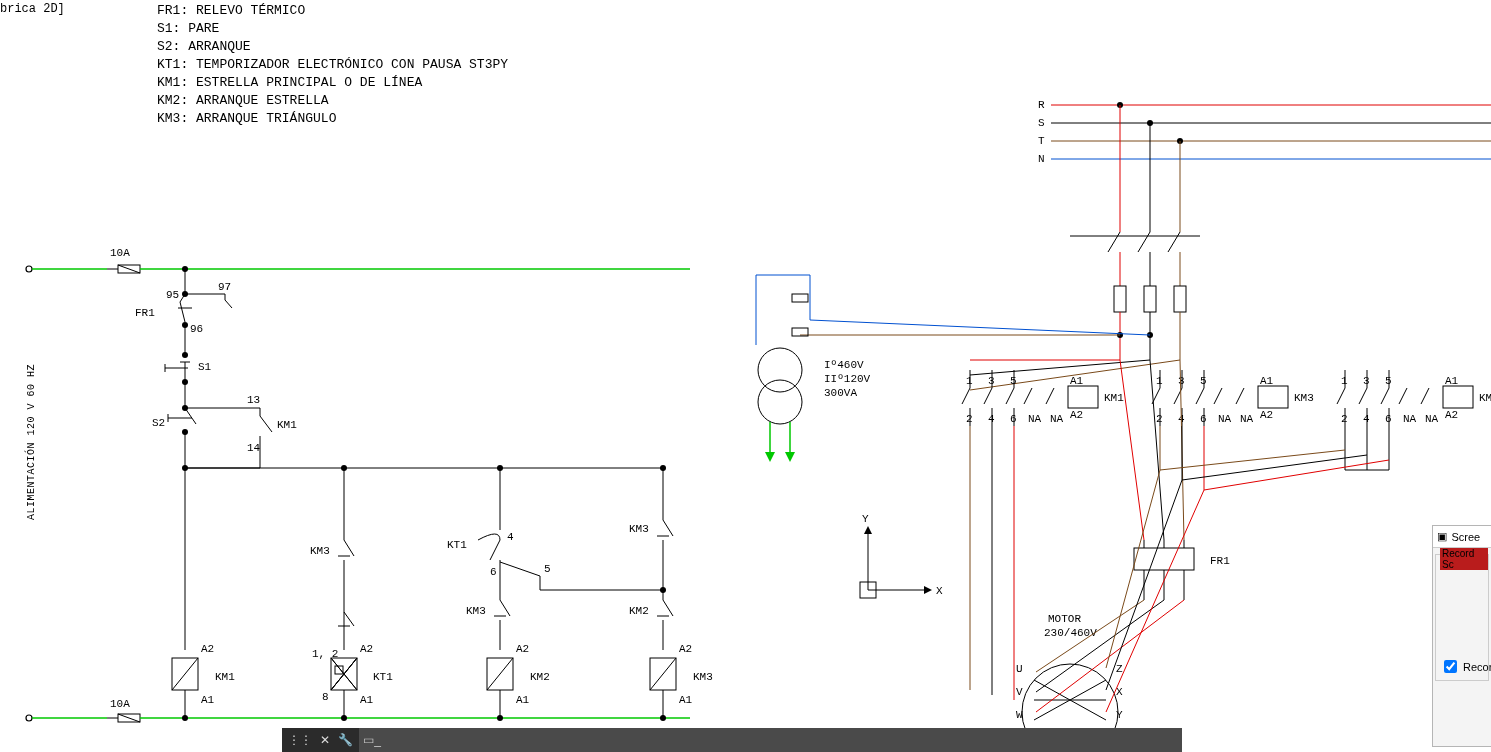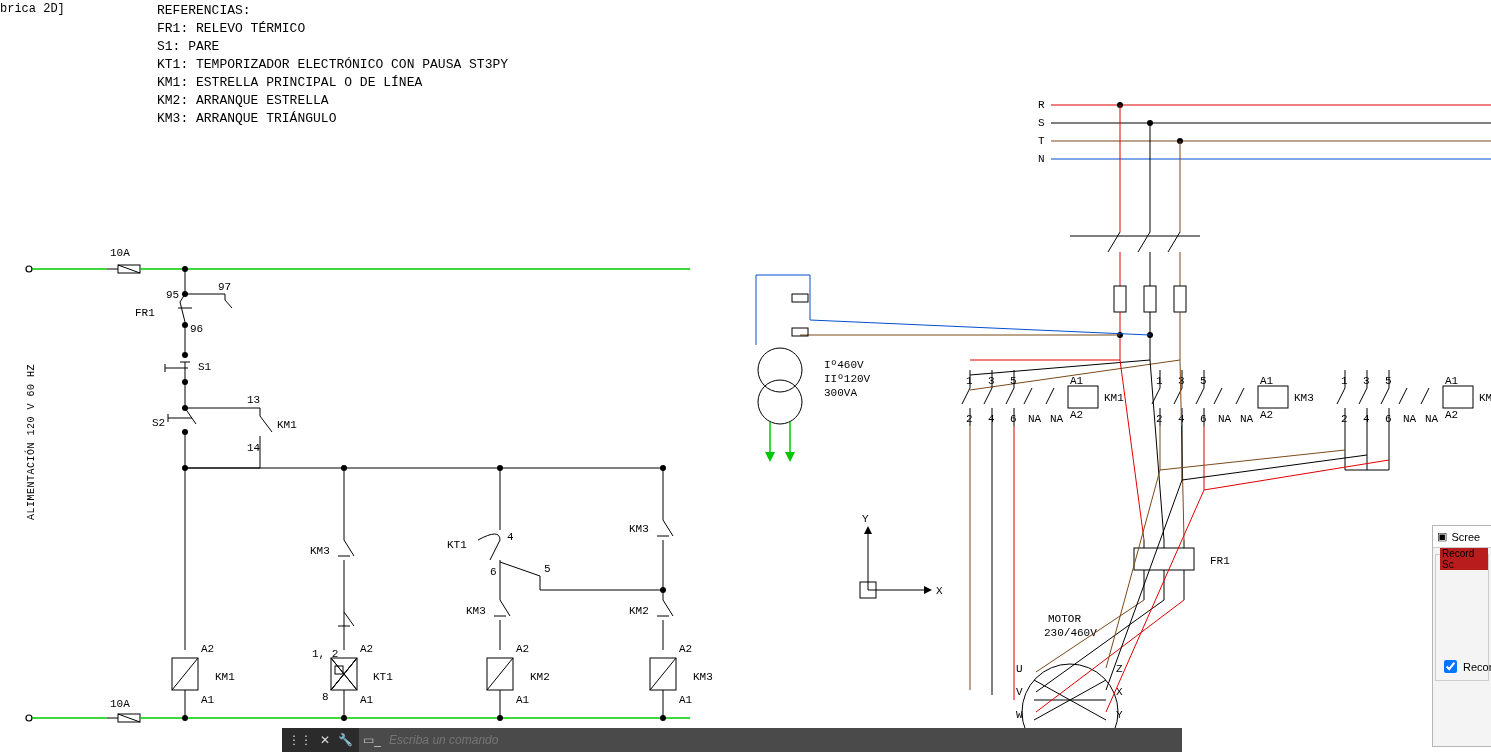--- a/index.html
+++ b/index.html
@@ -121,23 +121,23 @@
   .red   { stroke:#e00000; stroke-width:1; fill:none; }
   .blue  { stroke:#0050d0; stroke-width:1; fill:none; }
   .brown { stroke:#7a4a1a; stroke-width:1; fill:none; }
 </style>
 </head>
 <body>
 
 <div class="tab-label">brica 2D]</div>
 
 <div class="refs">
-  <div>REFERENCIAS:</div>
   <div>FR1: RELEVO TÉRMICO</div>
   <div>S1: PARE</div>
+  <div>S2: ARRANQUE</div>
   <div>KT1: TEMPORIZADOR ELECTRÓNICO CON PAUSA ST3PY</div>
   <div>KM1: ESTRELLA PRINCIPAL O DE LÍNEA</div>
   <div>KM2: ARRANQUE ESTRELLA</div>
   <div>KM3: ARRANQUE TRIÁNGULO</div>
 </div>
 
 <div class="vtext">ALIMENTACIÓN 120 V 60 HZ</div>
 
 <svg width="1491" height="752">
 
@@ -491,21 +491,20 @@
   <text x="862" y="522">Y</text>
 </svg>
 
 <div class="cmdbar">
   <div class="btns">
     <span>⋮⋮</span>
     <span>✕</span>
     <span>🔧</span>
   </div>
   <span class="cmdicon">▭_</span>
-  <input type="text" placeholder="Escriba un comando" style="">
 </div>
 
 <div class="panel">
   <div class="title">
     <span>▣</span>
     <span>Scree</span>
   </div>
   <div class="grp">
     <span class="legend">Record Sc</span>
     <div style="height:90px"></div>

